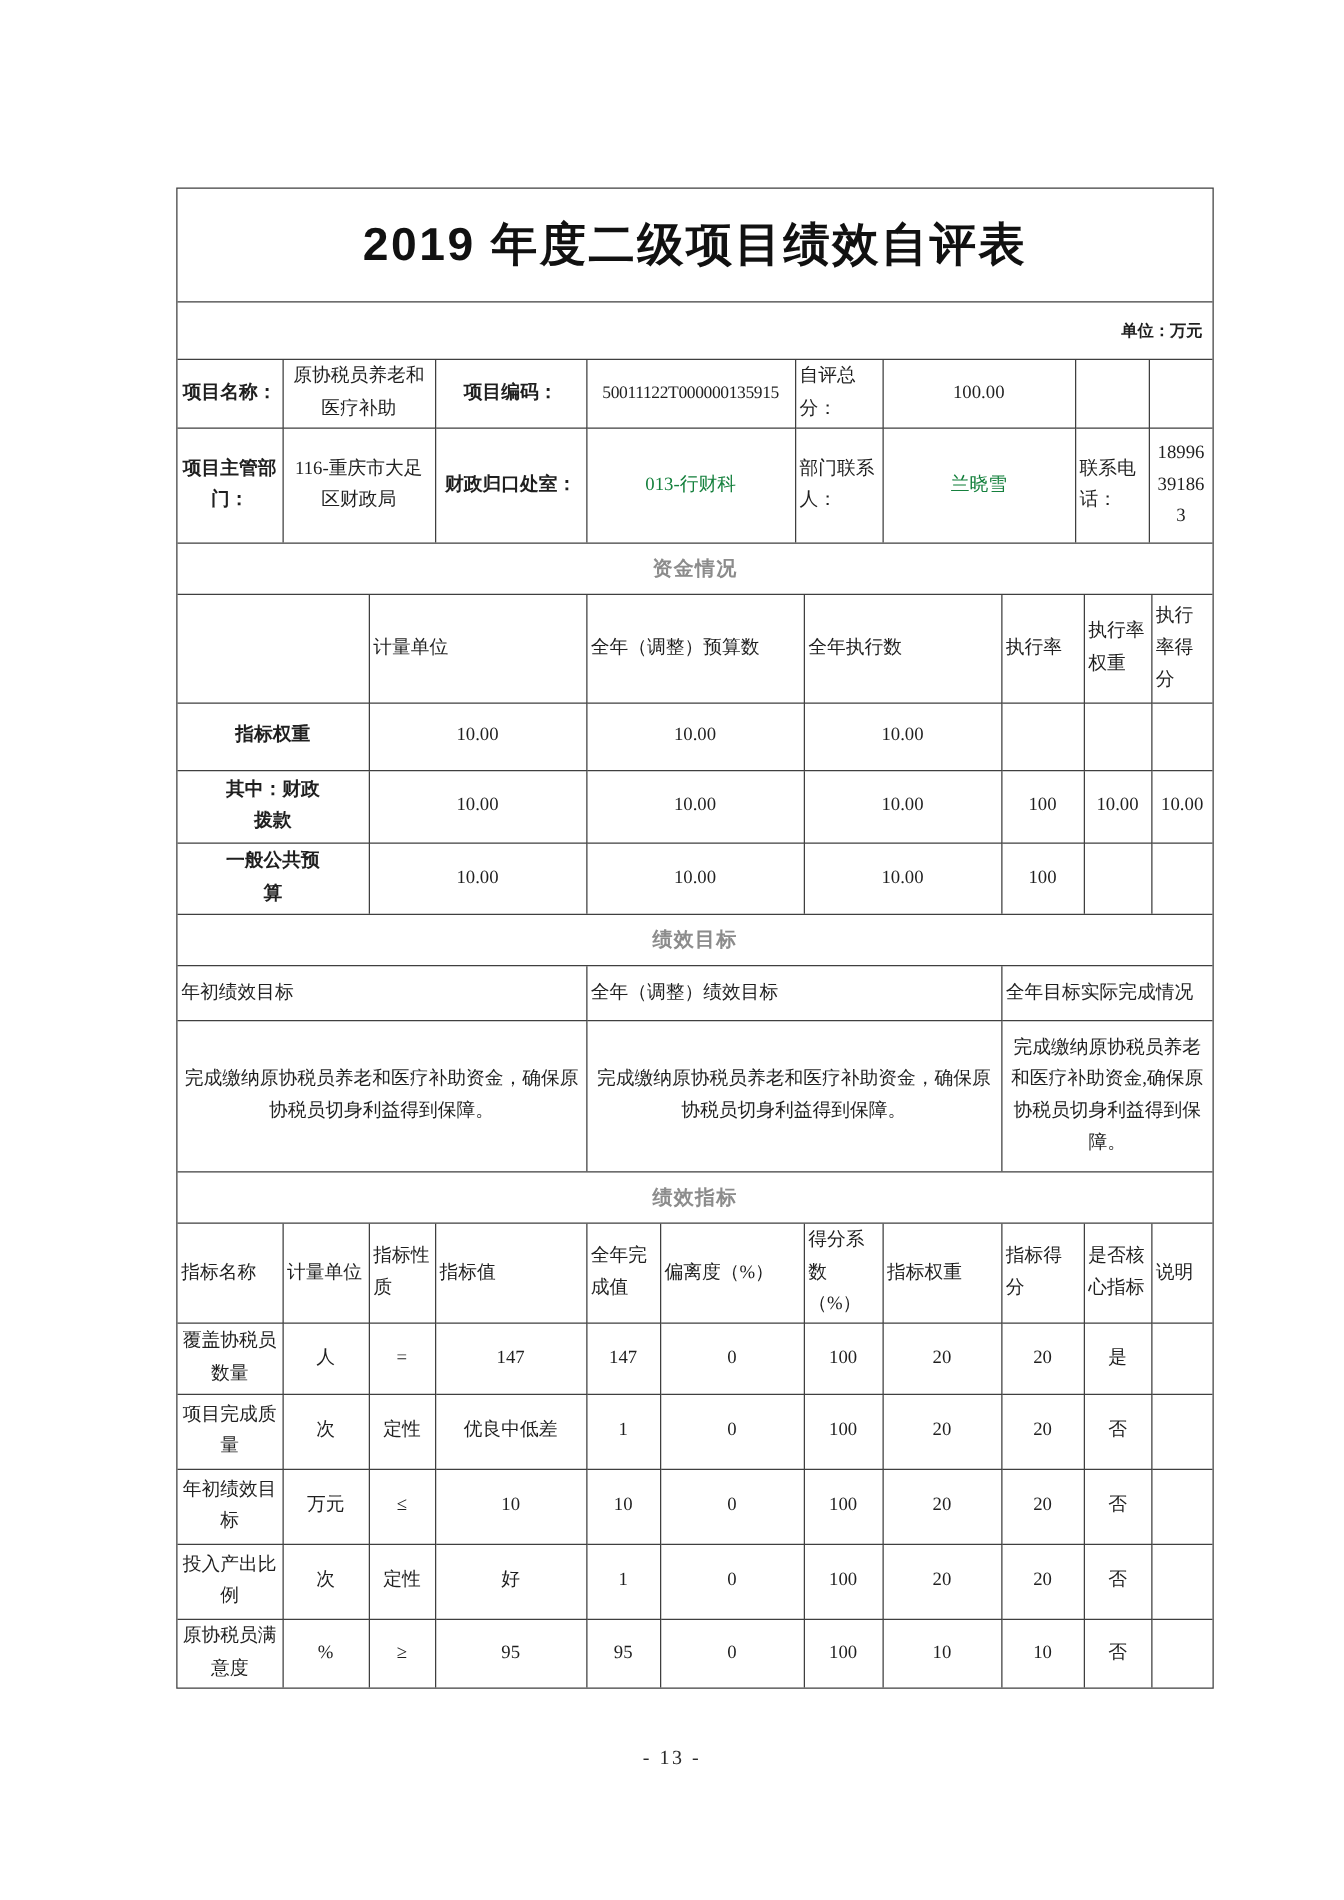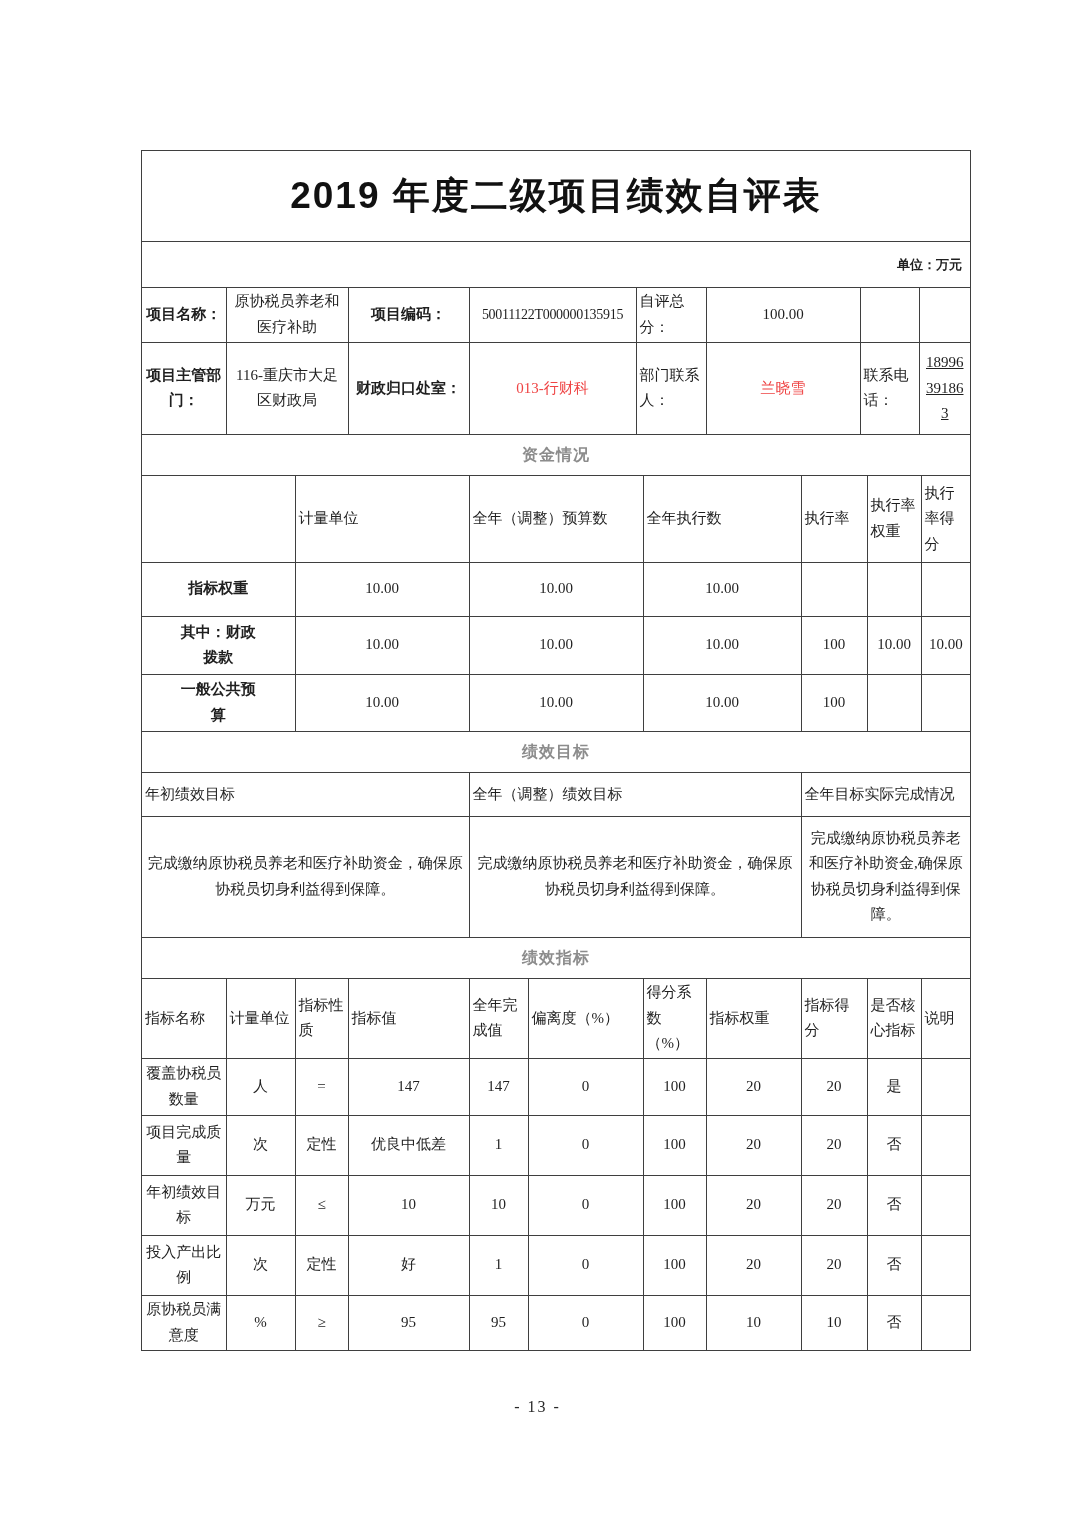--- a/index.html
+++ b/index.html
@@ -76,27 +76,27 @@
     overflow: hidden;
   }
   td.lbl {
     font-weight: bold;
     text-align: center;
   }
   td.hdr {
     font-weight: normal;
     text-align: left;
   }
-  td.muted { color: #ef4444; }
+  td.muted { color: #15803d; }
   td.code {
     font-size: 14px;
     white-space: nowrap;
     letter-spacing: -0.3px;
   }
-  td.break { word-break: break-all; text-decoration: underline; }
+  td.break { word-break: break-all; }
   .page-number {
     position: absolute;
     left: 0;
     top: 1398px;
     width: 100%;
     text-align: center;
     font-size: 16px;
     color: #2a2a2a;
     letter-spacing: 2px;
   }

